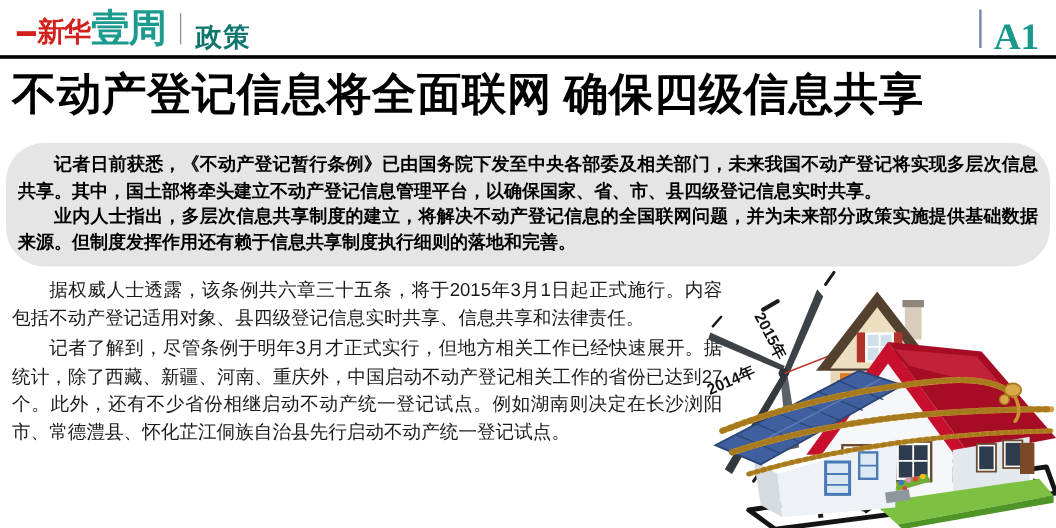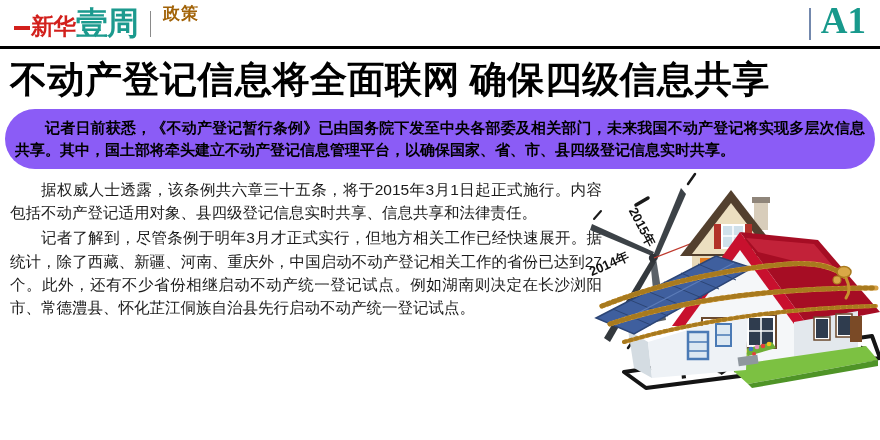--- a/index.html
+++ b/index.html
@@ -1,39 +1,39 @@
 <!DOCTYPE html>
 <html><head>
 <meta charset="utf-8">
 <style>
   html,body { margin:0; padding:0; }
   body {
     width:880px; height:440px; overflow:hidden; background:#fff;
     font-family:"Liberation Sans","DejaVu Sans",sans-serif;
   }
   
-  .masthead { height:46px; display:flex; align-items:flex-start; padding:2px 14px 0 14px; box-sizing:border-box; }
+  .masthead { height:46px; display:flex; align-items:flex-end; padding:2px 14px 0 14px; box-sizing:border-box; }
   .logo { display:flex; align-items:baseline; }
   .logo-dash { width:16px; height:4px; background:#d2201c; align-self:center; margin:8px 1px 0 0; }
   .logo-xinhua { color:#d2201c; font-weight:bold; font-size:23px; letter-spacing:-1px; }
   .logo-yizhou { color:#1c9a8e; font-weight:bold; font-size:32px; letter-spacing:-1px; margin-left:1px; }
   .v-div { width:1px; height:26px; background:#8a8a8a; margin:0 12px; align-self:center; }
   .v-div.blue { width:2px; height:32px; background:#7388ad; margin:0 10px; }
-  .section-label { font-size:17px; font-weight:bold; color:#a16207; letter-spacing:1px;font-family:Liberation Serif, serif; }
+  .section-label { font-size:22px; font-weight:bold; color:#0f766e; letter-spacing:1px;font-family:Liberation Serif, serif; }
   .flex-spacer { flex:1; }
-  .page-code { color:#18998c; font-size:37px; font-weight:bold; font-family:"Liberation Serif","DejaVu Serif",serif; line-height:1; }
+  .page-code { color:#18998c; font-size:31px; font-weight:bold; font-family:"Liberation Serif","DejaVu Serif",serif; line-height:1; }
   .rule { height:3px; background:#000; }
   
   h1.headline {
-    margin:9px 10px 7px; font-family:"Liberation Serif","DejaVu Serif",serif;
+    margin:9px 10px 17px; font-family:"Liberation Serif","DejaVu Serif",serif;
     font-weight:900; font-size:37px; line-height:44px; color:#000;
     letter-spacing:.5px; white-space:nowrap;
   }
   
-  .lead-box { margin:0 5px; background:#8b5cf6; padding:8px 10px 9px;border-radius:32px; }
+  .lead-box { margin:0 5px; background:#e5e5e5; padding:8px 10px 9px;border-radius:32px; }
   .lead-box p { margin:0; font-size:15px; font-weight:bold; line-height:21.5px; text-indent:2em; color:#000; text-align:justify; }
   
   .content { display:flex; padding:9px 0 0 10px; }
   .articles { width:592px; }
   .articles p { margin:0 0 2px; font-size:15.5px; line-height:23.2px; text-indent:2em; color:#1a1a1a; text-align:justify; }
   .figure { width:278px; margin:0; position:relative; }
   .figure svg { display:block; margin:-6px 0 0 -14px; }
   .yr { font-size:13px; font-weight:bold; fill:#111; }
 </style>
 </head>
@@ -53,20 +53,21 @@
     <span class="v-div blue"></span>
     <span class="page-code">A1</span>
   </header>
 
   <div class="rule"></div>
 
   <h1 class="headline">不动产登记信息将全面联网 确保四级信息共享</h1>
 
   <div class="lead-box">
     <p>记者日前获悉，《不动产登记暂行条例》已由国务院下发至中央各部委及相关部门，未来我国不动产登记将实现多层次信息共享。其中，国土部将牵头建立不动产登记信息管理平台，以确保国家、省、市、县四级登记信息实时共享。</p>
+    <p>业内人士指出，多层次信息共享制度的建立，将解决不动产登记信息的全国联网问题，并为未来部分政策实施提供基础数据来源。但制度发挥作用还有赖于信息共享制度执行细则的落地和完善。</p>
   </div>
 
   <div class="content">
     <div class="articles">
       <p>据权威人士透露，该条例共六章三十五条，将于2015年3月1日起正式施行。内容包括不动产登记适用对象、县四级登记信息实时共享、信息共享和法律责任。</p>
       <p>记者了解到，尽管条例于明年3月才正式实行，但地方相关工作已经快速展开。据统计，除了西藏、新疆、河南、重庆外，中国启动不动产登记相关工作的省份已达到27个。此外，还有不少省份相继启动不动产统一登记试点。例如湖南则决定在长沙浏阳市、常德澧县、怀化芷江侗族自治县先行启动不动产统一登记试点。</p>
     </div>
 
     <figure class="figure">
       <svg width="292" height="230" viewBox="0 0 292 230">

